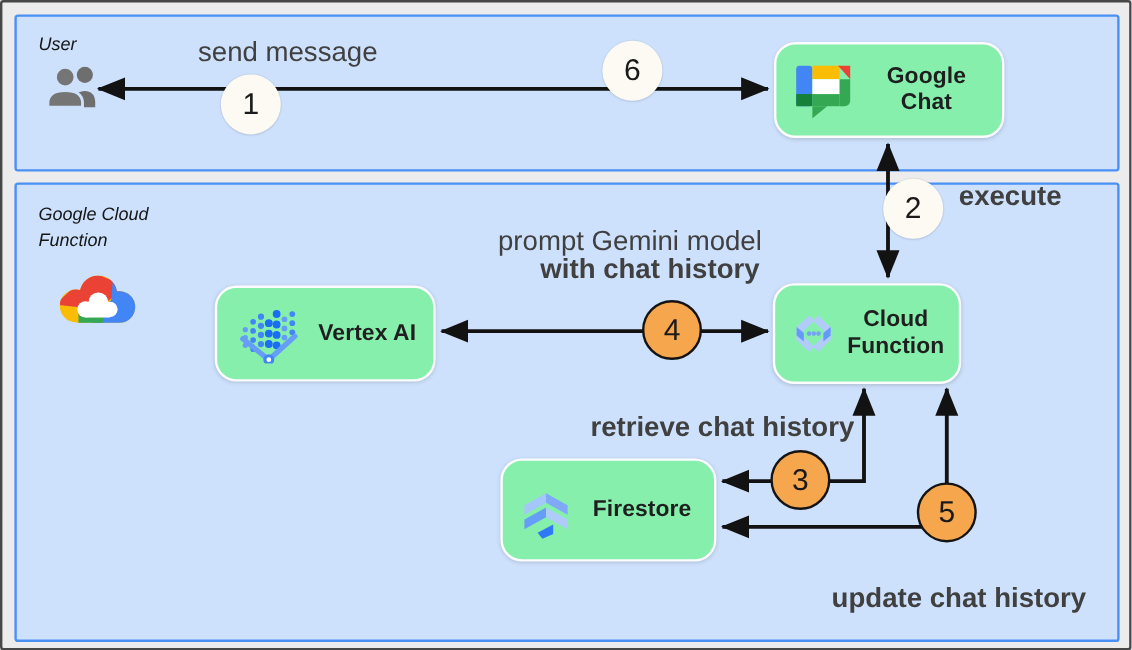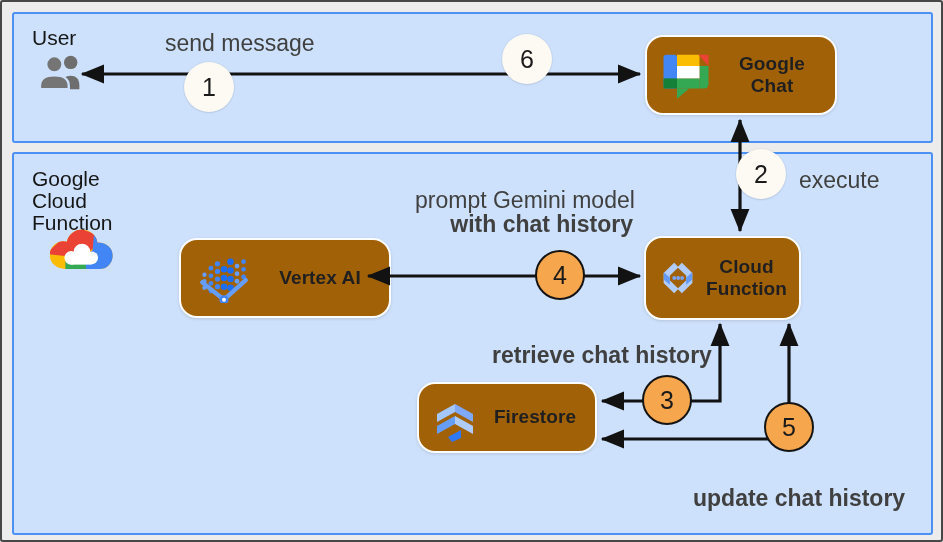--- a/index.html
+++ b/index.html
@@ -13,40 +13,40 @@
     overflow:hidden;
   }
   .zone {
     position:absolute; background:#cee1fc; border:2px solid #4a90f5;
     border-radius:3px; z-index:1;
   }
   #zone-user { left:10px; top:10px;  width:921px; height:131px; }
   #zone-gcp  { left:10px; top:150px; width:921px; height:383px; }
 
   .zlabel {
-    position:absolute; z-index:2; font-size:21px; line-height:22px;
-    color:#161616; font-weight:400;
+    position:absolute; z-index:2; font-size:15px; line-height:22px;
+    color:#161616; font-weight:400;font-style:italic;
   }
   #zl-user { left:30px; top:25px; }
   #zl-gcp  { left:30px; top:166px; width:125px; }
 
   .zicon { position:absolute; z-index:2; }
   #icon-user { left:36px; top:50px; }
   #icon-gcp  { left:40px; top:222px; }
 
   .node {
     position:absolute; z-index:3;
-    background:#a16207; border:2px solid #fbfcfd; border-radius:18px;
+    background:#86efac; border:2px solid #fbfcfd; border-radius:18px;
     box-shadow:0 1px 3px rgba(60,64,67,.18);
     display:flex; align-items:center; gap:8px; padding:0 12px;
   }
   #node-google-chat    { left:643px; top:33px;  width:192px; height:80px; }
-  #node-vertex-ai      { left:177px; top:236px; width:212px; height:80px; }
+  #node-vertex-ai      { left:177px; top:236px; width:184px; height:80px; }
   #node-cloud-function { left:642px; top:234px; width:157px; height:84px; }
-  #node-firestore      { left:415px; top:380px; width:180px; height:71px;justify-content:center; }
+  #node-firestore      { left:415px; top:380px; width:180px; height:86px;justify-content:center; }
   .node-label {
     flex:1; text-align:center; font-weight:700; font-size:19px;
     line-height:1.16; color:#1f1f1f; letter-spacing:.1px;
   }
 
   #arrows { position:absolute; left:0; top:0; z-index:4; pointer-events:none; }
 
   .badge {
     position:absolute; z-index:5; width:50px; height:50px; border-radius:50%;
     display:flex; align-items:center; justify-content:center;
@@ -61,21 +61,21 @@
   #badge-3 { left:640px; top:373px; }
   #badge-5 { left:762px; top:400px; }
 
   .elabel {
     position:absolute; z-index:6; font-size:23px; color:#404040;
     font-weight:500; white-space:nowrap;
   }
   .elabel.bold { font-weight:700; }
   #el-send     { left:163px; top:28px; }
   #el-answer   { left:349px; top:91px; }
-  #el-execute  { left:797px; top:165px; }
+  #el-execute  { left:797px; top:148px;font-weight:bold; }
   #el-prompt1  { left:413px; top:185px; width:200px; text-align:left; }
   #el-prompt2  { left:431px; top:209px; width:200px; text-align:right; }
   #el-retrieve { left:490px; top:340px; }
   #el-update   { left:691px; top:470px;margin-top:13px; }
 </style>
 </head>
 <body>
 
 <div class="frame">
 

